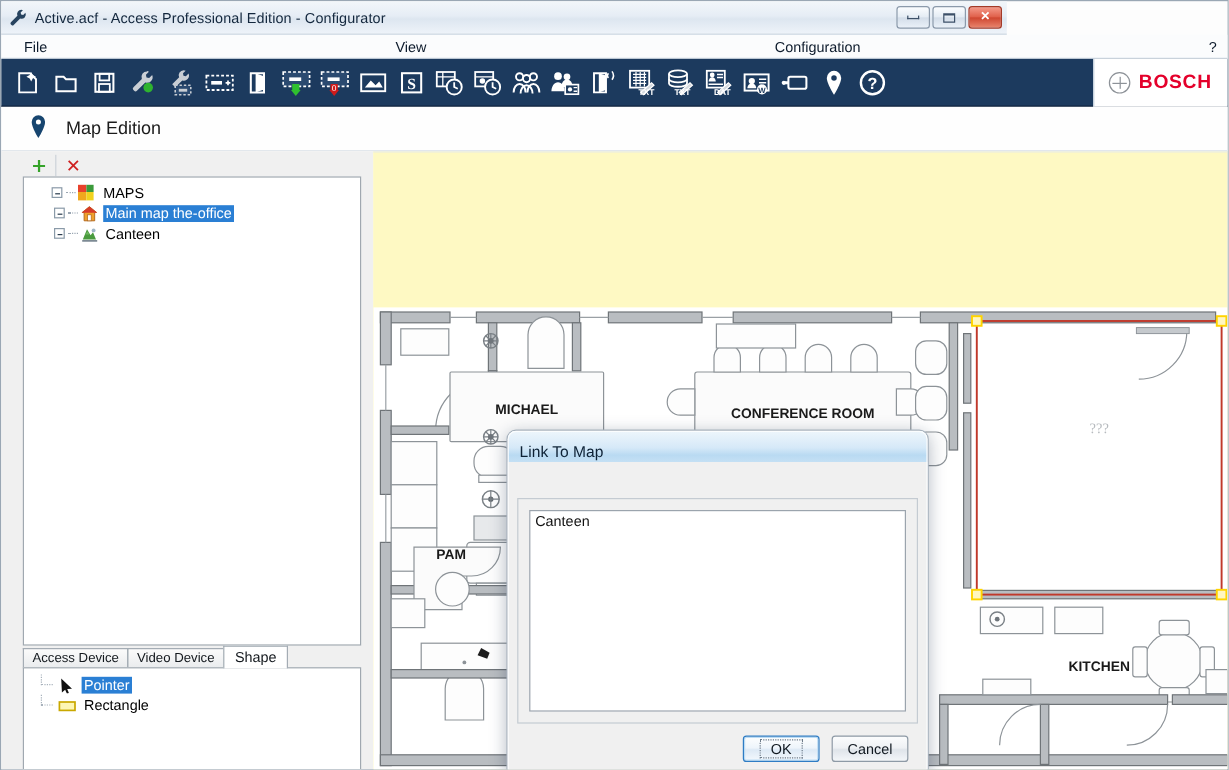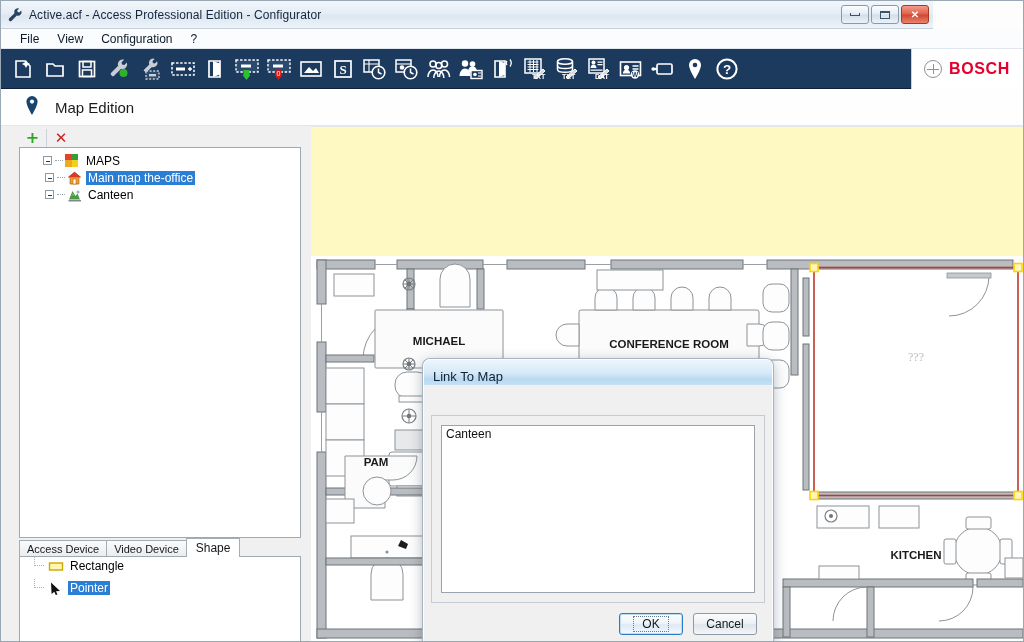--- a/index.html
+++ b/index.html
@@ -8,21 +8,21 @@
     width:1024px; height:642px; overflow:hidden;
     font-family:"Liberation Sans", sans-serif;
     font-size:12px; color:#000;
     background:#f0f0f0;
   }
   #app { position:relative; width:1024px; height:642px; overflow:hidden;
          background:#fdfdfd; border:1px solid #9aa7b4; }
 
   
   #titlebar {
-    position:absolute; left:0; top:0; width:932px; height:28px;
+    position:absolute; left:0; top:0; width:838px; height:28px;
     background:linear-gradient(180deg,#f2f6fa 0%,#e6edf5 45%,#dde6f0 55%,#eef3f9 100%);
     border-bottom:1px solid #c3cfdc;
     display:flex; align-items:center;
   }
   #titlebar .tb-icon { margin-left:6px; width:16px; height:16px; flex:0 0 16px; position:relative; }
   #titlebar .tb-text {
     margin-left:6px; font-size:12px; color:#13273d; white-space:nowrap;
     letter-spacing:.1px;
   }
   #winbtns { position:absolute; right:4px; top:4px; display:flex; gap:2px; }
@@ -37,21 +37,21 @@
   }
   .wbtn .g { font-size:9px; line-height:1; color:#22384f; }
   .wbtn.close .g { color:#fff; font-size:10px; font-weight:bold; }
   .wbtn .minmark { width:10px; height:3px; border:1px solid #3c5068; border-top:none; }
   .wbtn .maxmark { width:10px; height:8px; border:1px solid #3c5068; border-top-width:2px; }
 
   
   #menubar {
     position:absolute; left:0; top:28px; width:1022px; height:20px;
     background:#fbfcfd; border-bottom:1px solid #dfe6ee;
-    display:flex; align-items:center; padding-left:10px; gap:0;
+    display:flex; align-items:center; padding-left:10px; gap:0;justify-content:space-between;
   }
   #menubar .mi { padding:2px 9px; font-size:12px; color:#0c1a2b; cursor:default; }
 
   
   #toolbar {
     position:absolute; left:0; top:48px; width:1022px; height:40px;
     background:#1c3a5e; display:flex; align-items:center;
     border-bottom:1px solid #0e2039;
   }
   #toolbar .tgroup { display:flex; align-items:center; padding-left:6px; }
@@ -523,37 +523,37 @@
 
     </div>
 
     <div id="tabstrip">
       <div class="tab">Access Device</div>
       <div class="tab">Video Device</div>
       <div class="tab active">Shape</div>
     </div>
 
     <div id="shapebox">
+      <div class="snode" style="margin-top:5px;">
+        <div class="tline"></div>
+        <div class="ic">
+          <svg width="16" height="14" viewBox="0 0 16 14">
+              <path d="M3 1.5 12 10l-4 .2 1.4 3.2-1.6.7-1.5-3.3L3.6 13z" fill="#111"></path>
+            </svg>
+        </div>
+        <div class="lbl sel">Pointer</div>
+      </div>
       <div class="snode">
         <div class="tline"></div>
         <div class="ic">
           <svg width="16" height="14" viewBox="0 0 16 14">
               <rect x="1.5" y="4" width="13" height="7" fill="#fdf6b4" stroke="#c9a800" stroke-width="1.4"></rect>
             </svg>
         </div>
         <div class="lbl">Rectangle</div>
-      </div>
-      <div class="snode" style="margin-top:5px;">
-        <div class="tline"></div>
-        <div class="ic">
-          <svg width="16" height="14" viewBox="0 0 16 14">
-              <path d="M3 1.5 12 10l-4 .2 1.4 3.2-1.6.7-1.5-3.3L3.6 13z" fill="#111"></path>
-            </svg>
-        </div>
-        <div class="lbl sel">Pointer</div>
       </div>
     </div>
 
   </div>
 
   <div id="mapwrap">
     <div class="topstrip"></div>
 
     <svg id="plan" viewBox="0 0 712 386">
       <rect x="0" y="0" width="712" height="386" fill="#ffffff"></rect>

